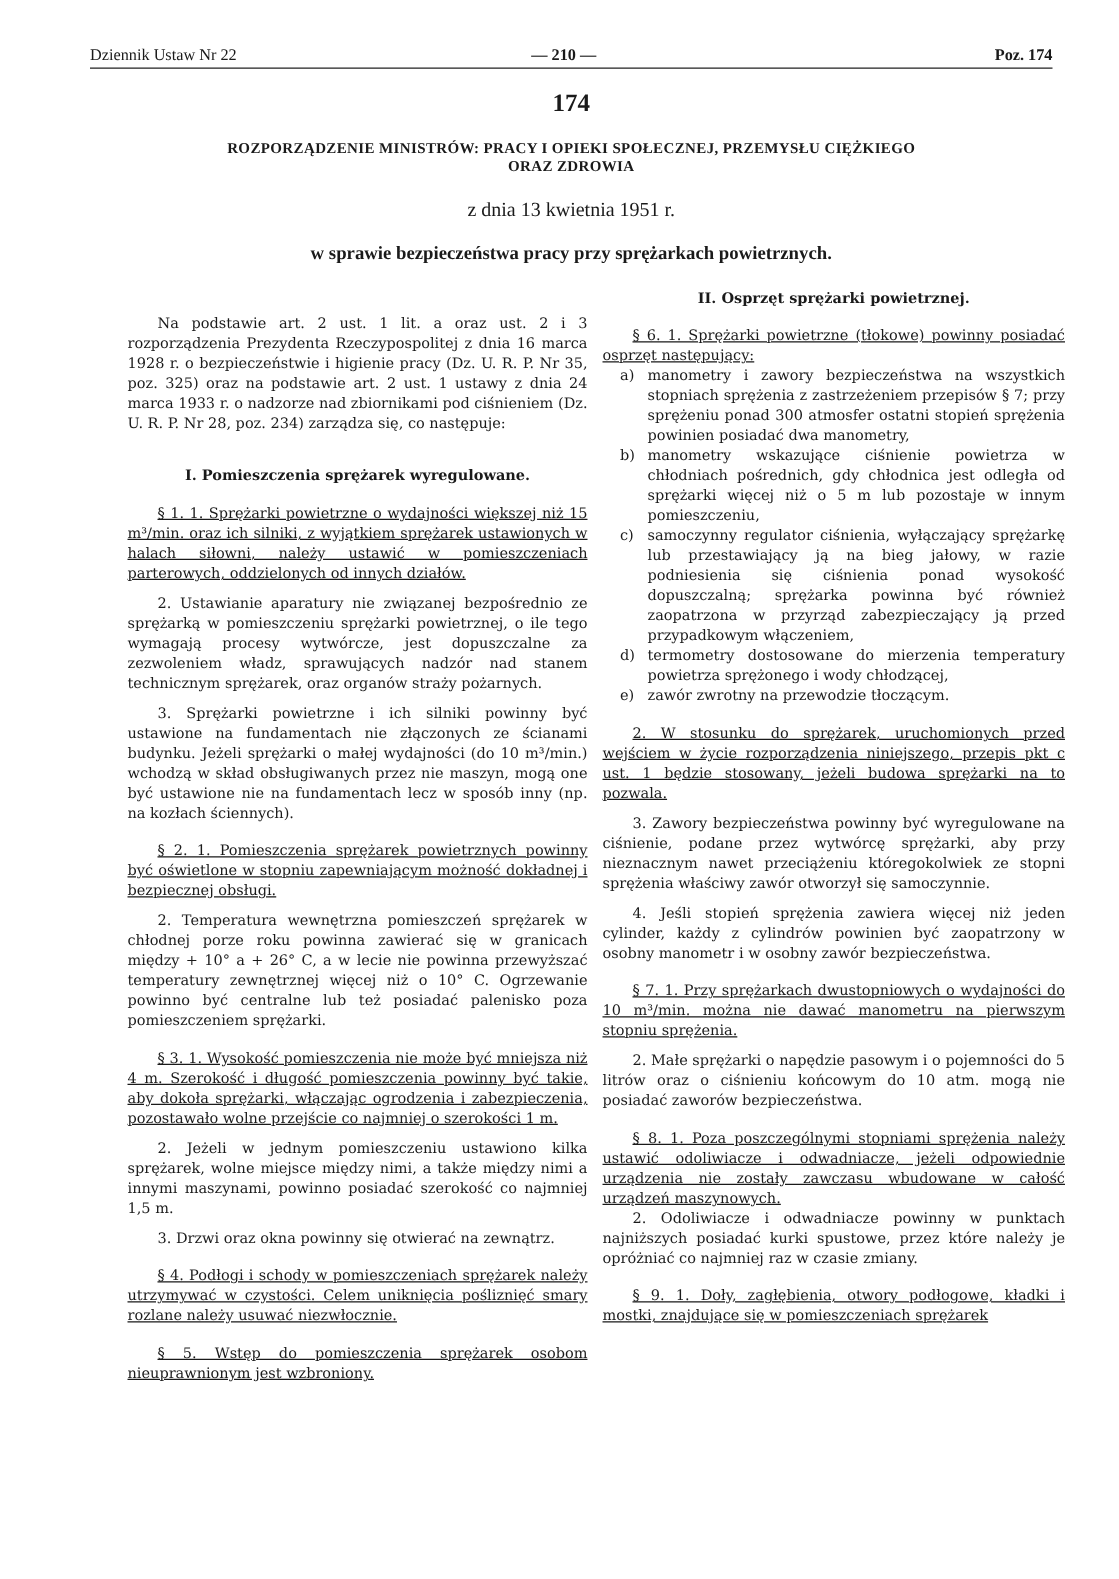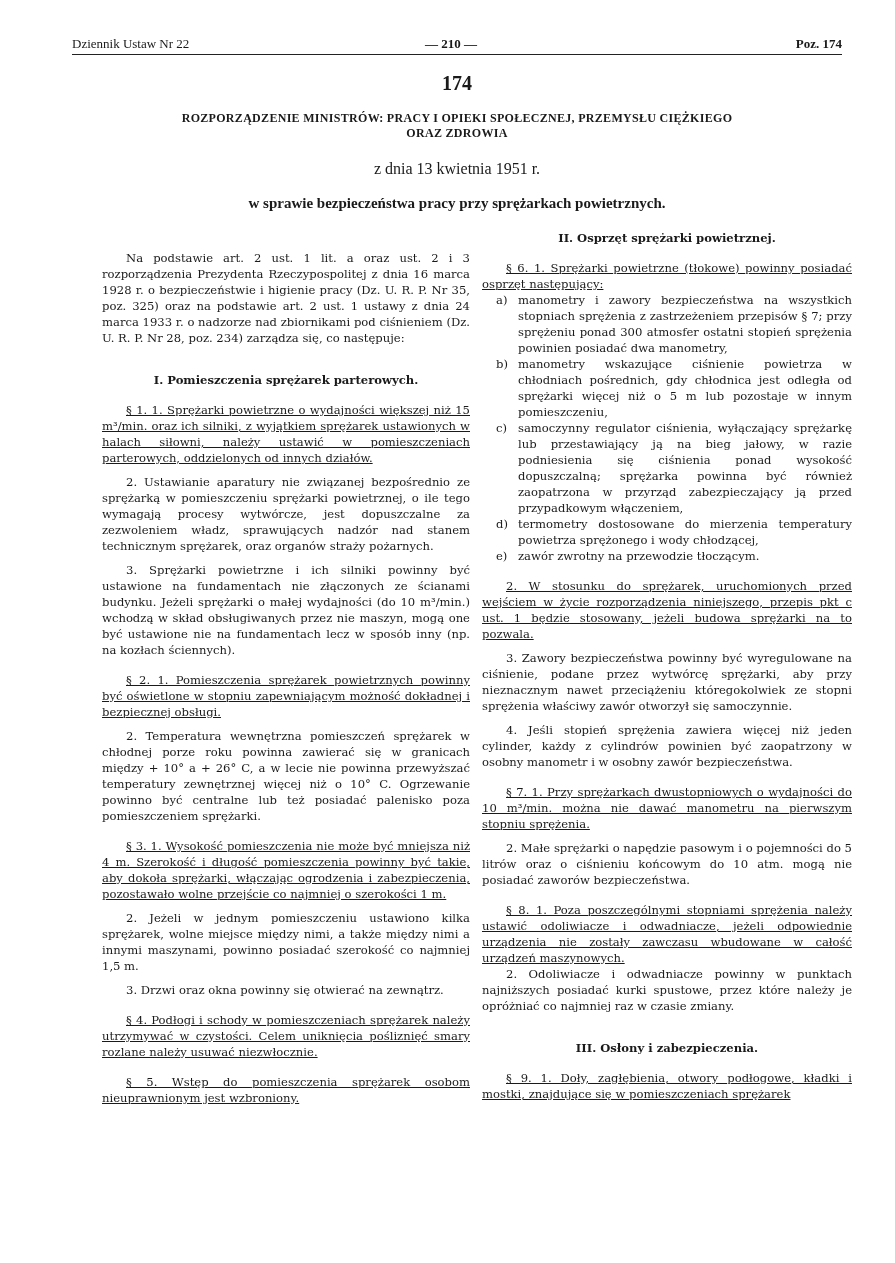--- a/index.html
+++ b/index.html
@@ -48,21 +48,21 @@
   <div class="title">
     <div>ROZPORZĄDZENIE MINISTRÓW: PRACY I OPIEKI SPOŁECZNEJ, PRZEMYSŁU CIĘŻKIEGO</div>
     <div>ORAZ ZDROWIA</div>
   </div>
 
   <div class="date">z dnia 13 kwietnia 1951 r.</div>
   <div class="subject">w sprawie bezpieczeństwa pracy przy sprężarkach powietrznych.</div>
 
   <div class="col col-left">
     <p>Na podstawie art. 2 ust. 1 lit. a oraz ust. 2 i 3 rozporządzenia Prezydenta Rzeczypospolitej z dnia 16 marca 1928 r. o bezpieczeństwie i higienie pracy (Dz. U. R. P. Nr 35, poz. 325) oraz na podstawie art. 2 ust. 1 ustawy z dnia 24 marca 1933 r. o nadzorze nad zbiornikami pod ciśnieniem (Dz. U. R. P. Nr 28, poz. 234) zarządza się, co następuje:</p>
-    <p class="section-heading gap-l">I. Pomieszczenia sprężarek parterowych.</p>
+    <p class="section-heading gap-l">I. Pomieszczenia sprężarek wyregulowane.</p>
     <p class="gap-m">§ 1. 1. Sprężarki powietrzne o wydajności większej niż 15 m³/min. oraz ich silniki, z wyjątkiem sprężarek ustawionych w halach siłowni, należy ustawić w pomieszczeniach parterowych, oddzielonych od innych działów.</p>
     <p class="gap-s">2. Ustawianie aparatury nie związanej bezpośrednio ze sprężarką w pomieszczeniu sprężarki powietrznej, o ile tego wymagają procesy wytwórcze, jest dopuszczalne za zezwoleniem władz, sprawujących nadzór nad stanem technicznym sprężarek, oraz organów straży pożarnych.</p>
     <p class="gap-s">3. Sprężarki powietrzne i ich silniki powinny być ustawione na fundamentach nie złączonych ze ścianami budynku. Jeżeli sprężarki o małej wydajności (do 10 m³/min.) wchodzą w skład obsługiwanych przez nie maszyn, mogą one być ustawione nie na fundamentach lecz w sposób inny (np. na kozłach ściennych).</p>
     <p class="gap-m">§ 2. 1. Pomieszczenia sprężarek powietrznych powinny być oświetlone w stopniu zapewniającym możność dokładnej i bezpiecznej obsługi.</p>
     <p class="gap-s">2. Temperatura wewnętrzna pomieszczeń sprężarek w chłodnej porze roku powinna zawierać się w granicach między + 10° a + 26° C, a w lecie nie powinna przewyższać temperatury zewnętrznej więcej niż o 10° C. Ogrzewanie powinno być centralne lub też posiadać palenisko poza pomieszczeniem sprężarki.</p>
     <p class="gap-m">§ 3. 1. Wysokość pomieszczenia nie może być mniejsza niż 4 m. Szerokość i długość pomieszczenia powinny być takie, aby dokoła sprężarki, włączając ogrodzenia i zabezpieczenia, pozostawało wolne przejście co najmniej o szerokości 1 m.</p>
     <p class="gap-s">2. Jeżeli w jednym pomieszczeniu ustawiono kilka sprężarek, wolne miejsce między nimi, a także między nimi a innymi maszynami, powinno posiadać szerokość co najmniej 1,5 m.</p>
     <p class="gap-s">3. Drzwi oraz okna powinny się otwierać na zewnątrz.</p>
     <p class="gap-m">§ 4. Podłogi i schody w pomieszczeniach sprężarek należy utrzymywać w czystości. Celem uniknięcia pośliznięć smary rozlane należy usuwać niezwłocznie.</p>
     <p class="gap-m">§ 5. Wstęp do pomieszczenia sprężarek osobom nieuprawnionym jest wzbroniony.</p>
@@ -78,16 +78,15 @@
       <li><span class="lbl">d)</span><span>termometry dostosowane do mierzenia temperatury powietrza sprężonego i wody chłodzącej,</span></li>
       <li><span class="lbl">e)</span><span>zawór zwrotny na przewodzie tłoczącym.</span></li>
     </ul>
     <p class="gap-m">2. W stosunku do sprężarek, uruchomionych przed wejściem w życie rozporządzenia niniejszego, przepis pkt c ust. 1 będzie stosowany, jeżeli budowa sprężarki na to pozwala.</p>
     <p class="gap-s">3. Zawory bezpieczeństwa powinny być wyregulowane na ciśnienie, podane przez wytwórcę sprężarki, aby przy nieznacznym nawet przeciążeniu któregokolwiek ze stopni sprężenia właściwy zawór otworzył się samoczynnie.</p>
     <p class="gap-s">4. Jeśli stopień sprężenia zawiera więcej niż jeden cylinder, każdy z cylindrów powinien być zaopatrzony w osobny manometr i w osobny zawór bezpieczeństwa.</p>
     <p class="gap-m">§ 7. 1. Przy sprężarkach dwustopniowych o wydajności do 10 m³/min. można nie dawać manometru na pierwszym stopniu sprężenia.</p>
     <p class="gap-s">2. Małe sprężarki o napędzie pasowym i o pojemności do 5 litrów oraz o ciśnieniu końcowym do 10 atm. mogą nie posiadać zaworów bezpieczeństwa.</p>
     <p class="gap-m">§ 8. 1. Poza poszczególnymi stopniami sprężenia należy ustawić odoliwiacze i odwadniacze, jeżeli odpowiednie urządzenia nie zostały zawczasu wbudowane w całość urządzeń maszynowych.</p>
     <p>2. Odoliwiacze i odwadniacze powinny w punktach najniższych posiadać kurki spustowe, przez które należy je opróżniać co najmniej raz w czasie zmiany.</p>
-    <p class="section-heading gap-l">III. Osłony i zabezpieczenia.</p>
     <p class="gap-m">§ 9. 1. Doły, zagłębienia, otwory podłogowe, kładki i mostki, znajdujące się w pomieszczeniach sprężarek</p>
   </div>
 </div>
 
 </body></html>

